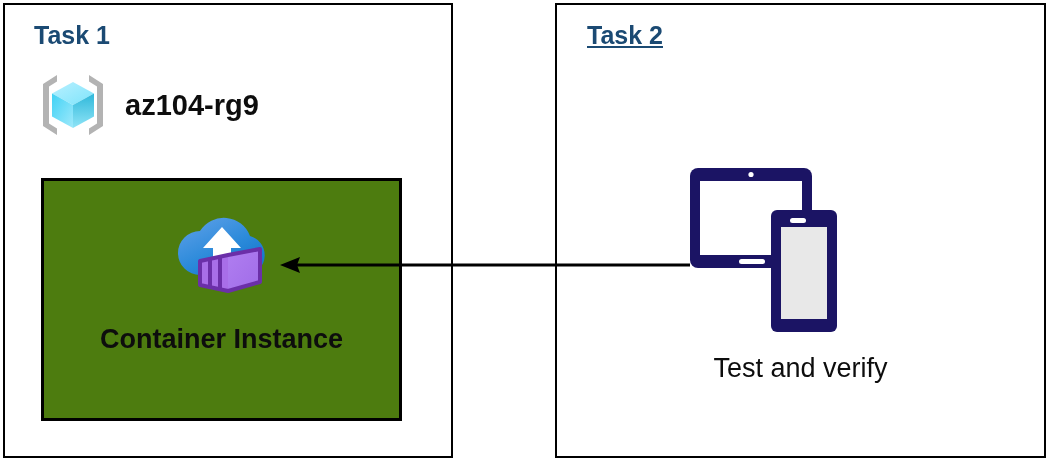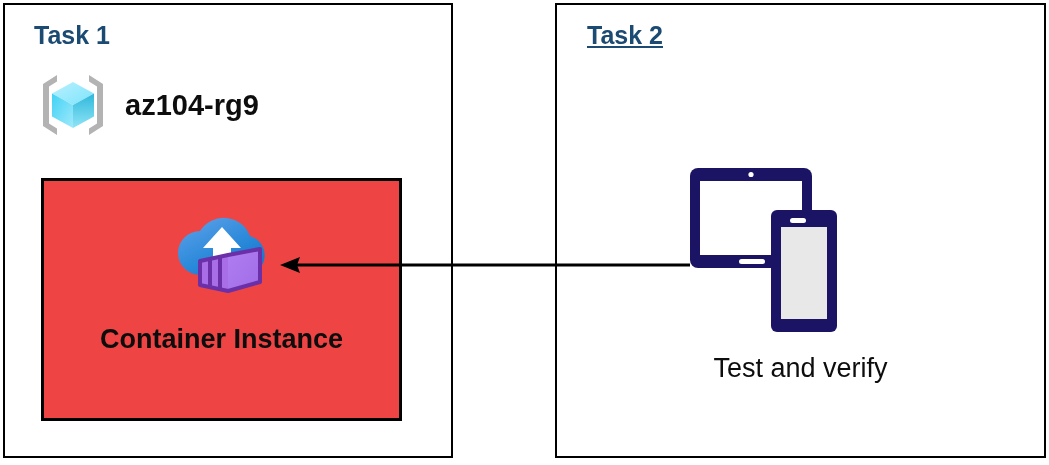--- a/index.html
+++ b/index.html
@@ -69,21 +69,21 @@
     white-space: nowrap;
   }
 
   
   #resource-box {
     position: absolute;
     left: 36px;
     top: 173px;
     width: 361px;
     height: 243px;
-    background: #ef4444;
+    background: #4d7c0f;
     border: 3px solid #000000;
     box-sizing: border-box;
   }
   #aci-icon {
     position: absolute;
     left: 50%;
     top: 22px;
     transform: translateX(-50%);
     width: 104px;
     height: 94px;

